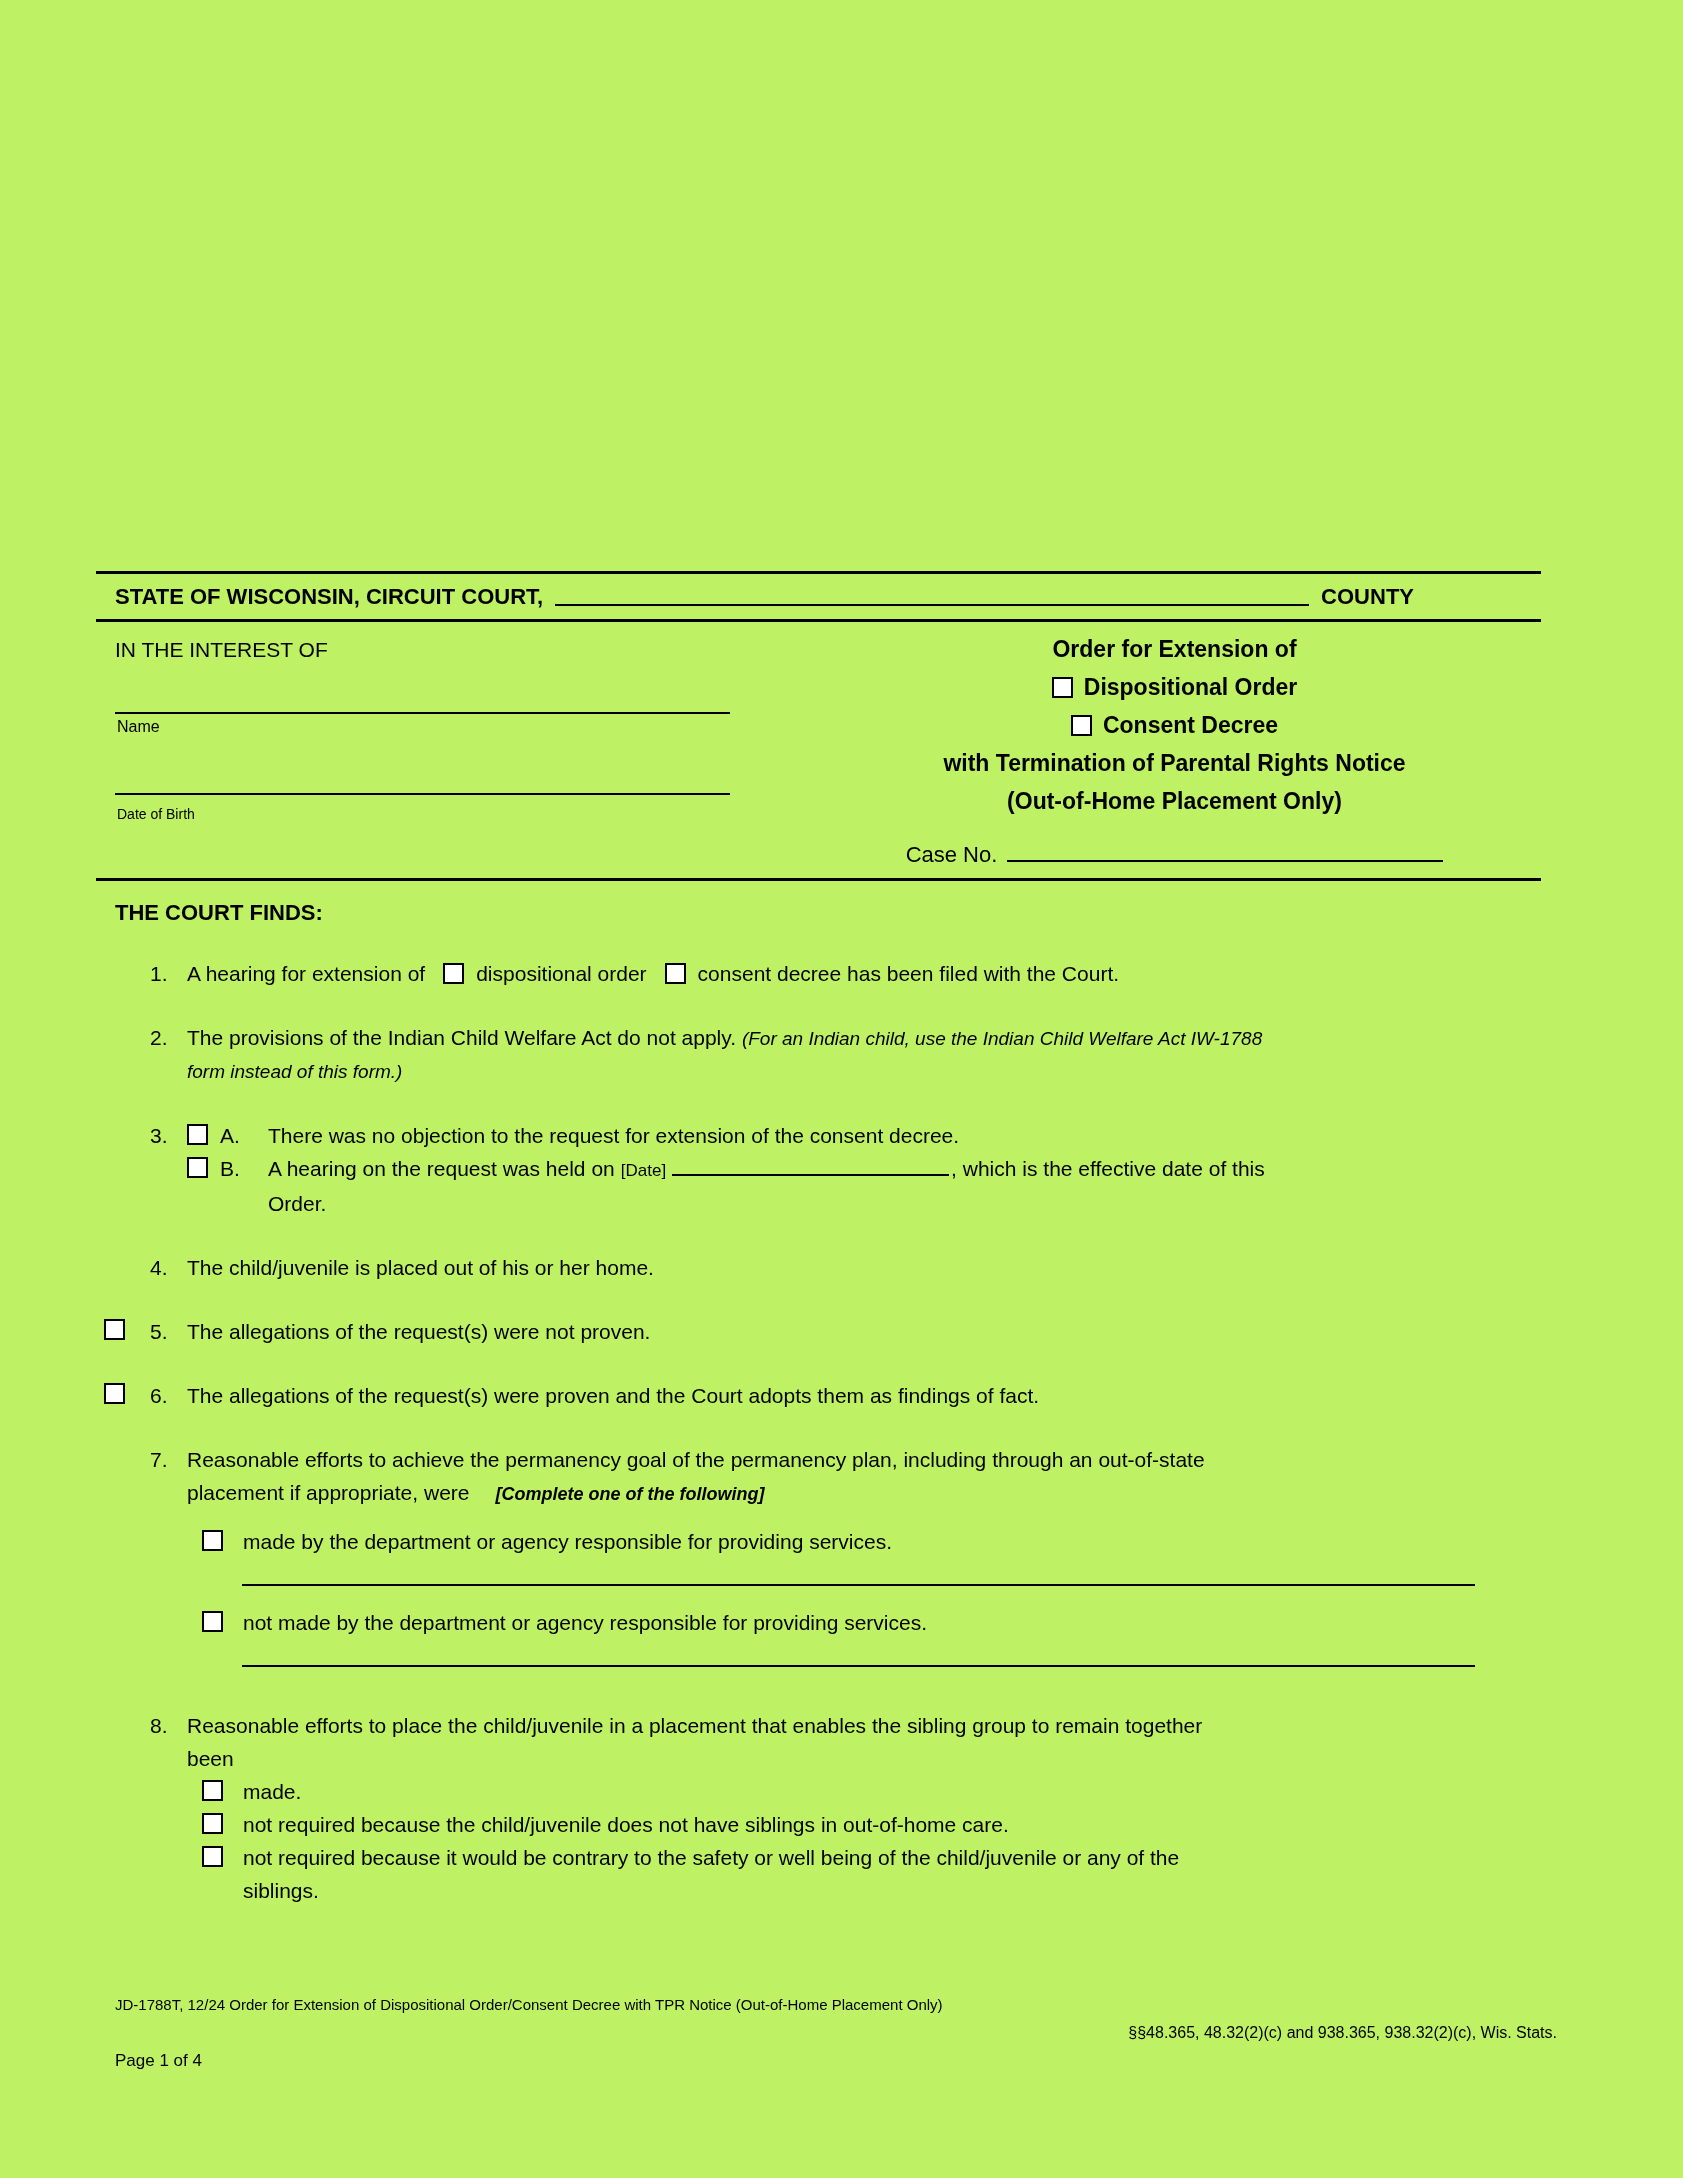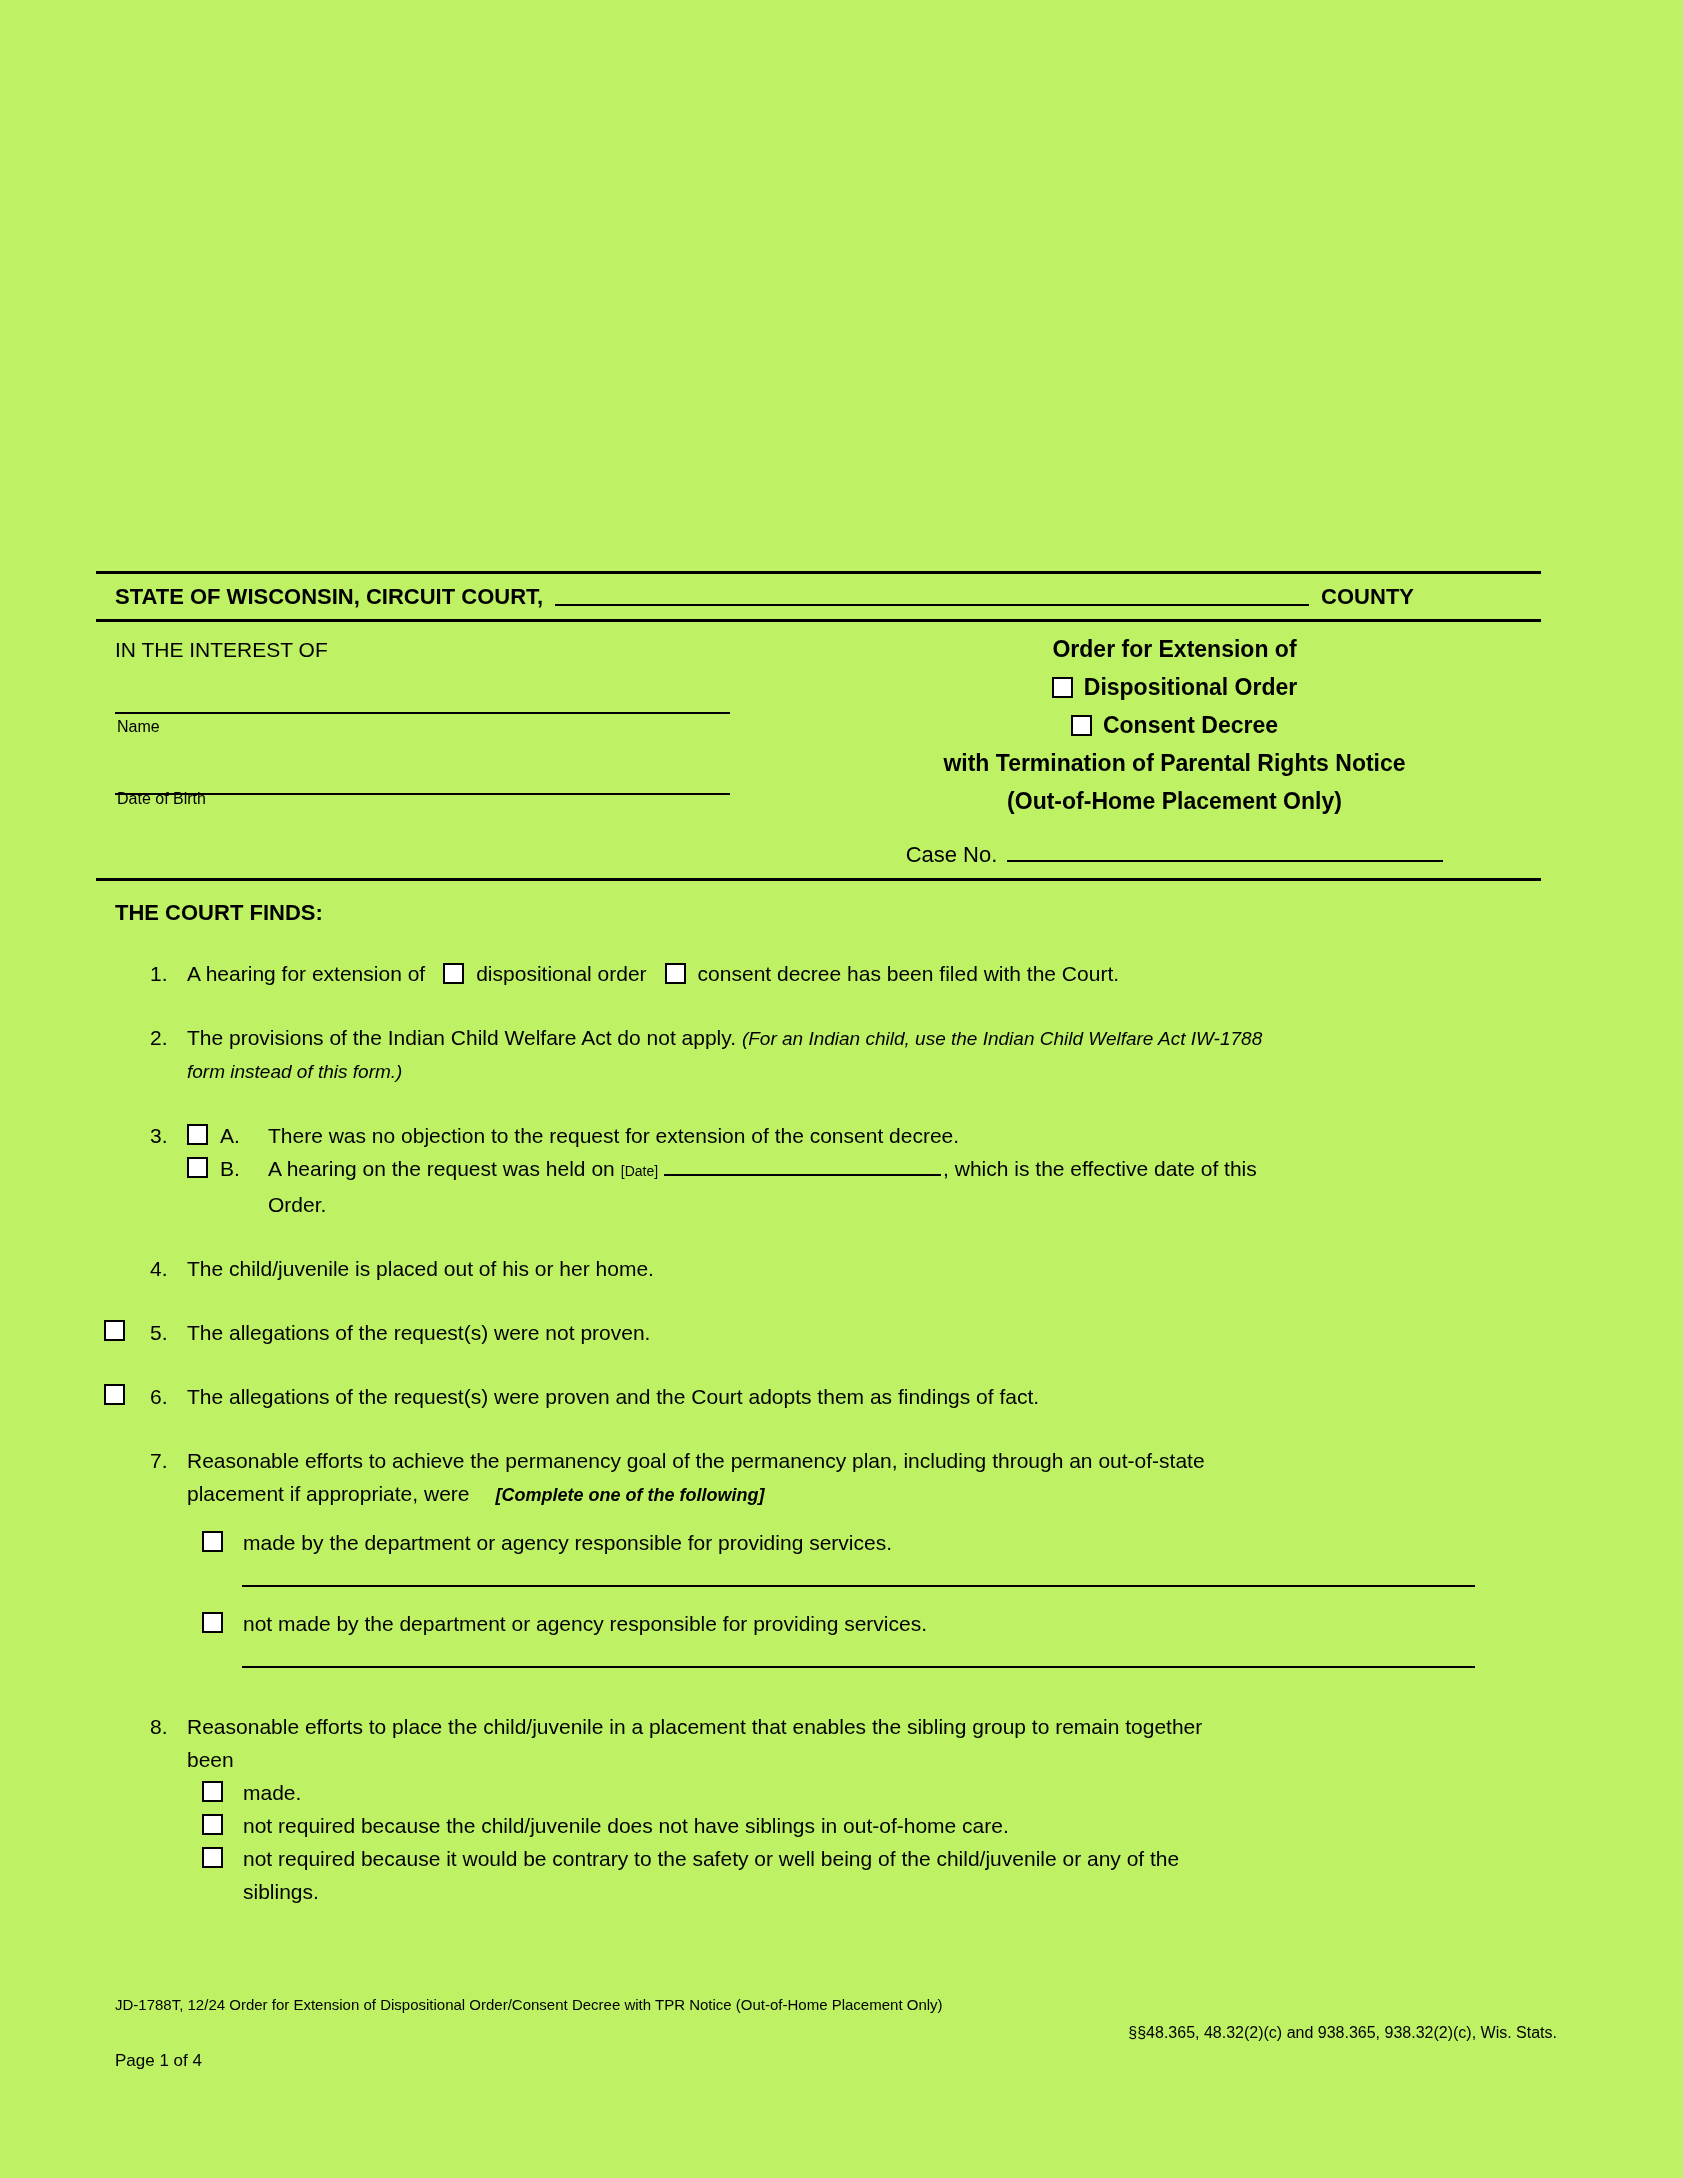--- a/index.html
+++ b/index.html
@@ -15,21 +15,21 @@
   .court-fill { flex:1; border-bottom:2px solid #000; height:10px; margin:0 12px 4px 12px; }
 
   
   .caption { position:relative; height:256px; }
   .caption-left { position:absolute; left:19px; top:0; width:653px; height:100%; }
   .interest-label { position:absolute; top:16px; left:0; font-size:21px; }
   .uline-field { position:absolute; left:0; width:615px; height:0; border-top:2px solid #000; }
   .name-line { top:90px; }
   .name-label { position:absolute; top:96px; left:2px; font-size:16px; }
   .dob-line { top:171px; }
-  .dob-label  { position:absolute; top:168px; left:2px; font-size:16px; }
+  .dob-label  { position:absolute; top:184px; left:2px; font-size:14px; }
 
   .caption-right { position:absolute; right:0; top:8px; width:733px; text-align:center;
                    font-weight:bold; font-size:23px; line-height:38px; }
   .case-row { margin-top:16px; font-weight:normal; font-size:22px; }
   .case-line { display:inline-block; width:436px; height:18px; border-bottom:2px solid #000;
                margin-left:10px; vertical-align:baseline; }
 
   
   .cb { display:inline-block; width:21px; height:21px; border:2px solid #000; background:#fff;
         vertical-align:-3px; }
@@ -40,21 +40,21 @@
   .findings { padding-top:15px; font-size:21px; line-height:33px; }
   .court-finds { font-weight:bold; font-size:22px; margin-left:19px; }
   .items { margin-top:28px; }
   .item { display:flex; margin:0 0 31px 54px; position:relative; }
   .item .num { flex:0 0 37px; }
   .item .itext { flex:1; }
   .margin-cb { position:absolute; left:-46px; top:4px; }
 
   .note-ital { font-style:italic; font-size:19px; }
   .note-boldital { font-style:italic; font-weight:bold; font-size:18px; margin-left:26px; }
-  .datetag { font-size:14px; margin:0 4px 0 6px; }
+  .datetag { font-size:17px; margin:0 4px 0 6px; }
 
   .subrow { display:flex; }
   .subrow .cb { flex:0 0 21px; margin:5px 12px 0 0; }
   .sublabel { flex:0 0 48px; }
   .subtext { flex:1; }
 
   .ufield-inline { display:inline-block; width:277px; height:16px; border-bottom:2px solid #000; margin:0 2px; }
 
   .opt-row { display:flex; }
   .opt-row .cb { flex:0 0 21px; margin:5px 20px 0 15px; }

